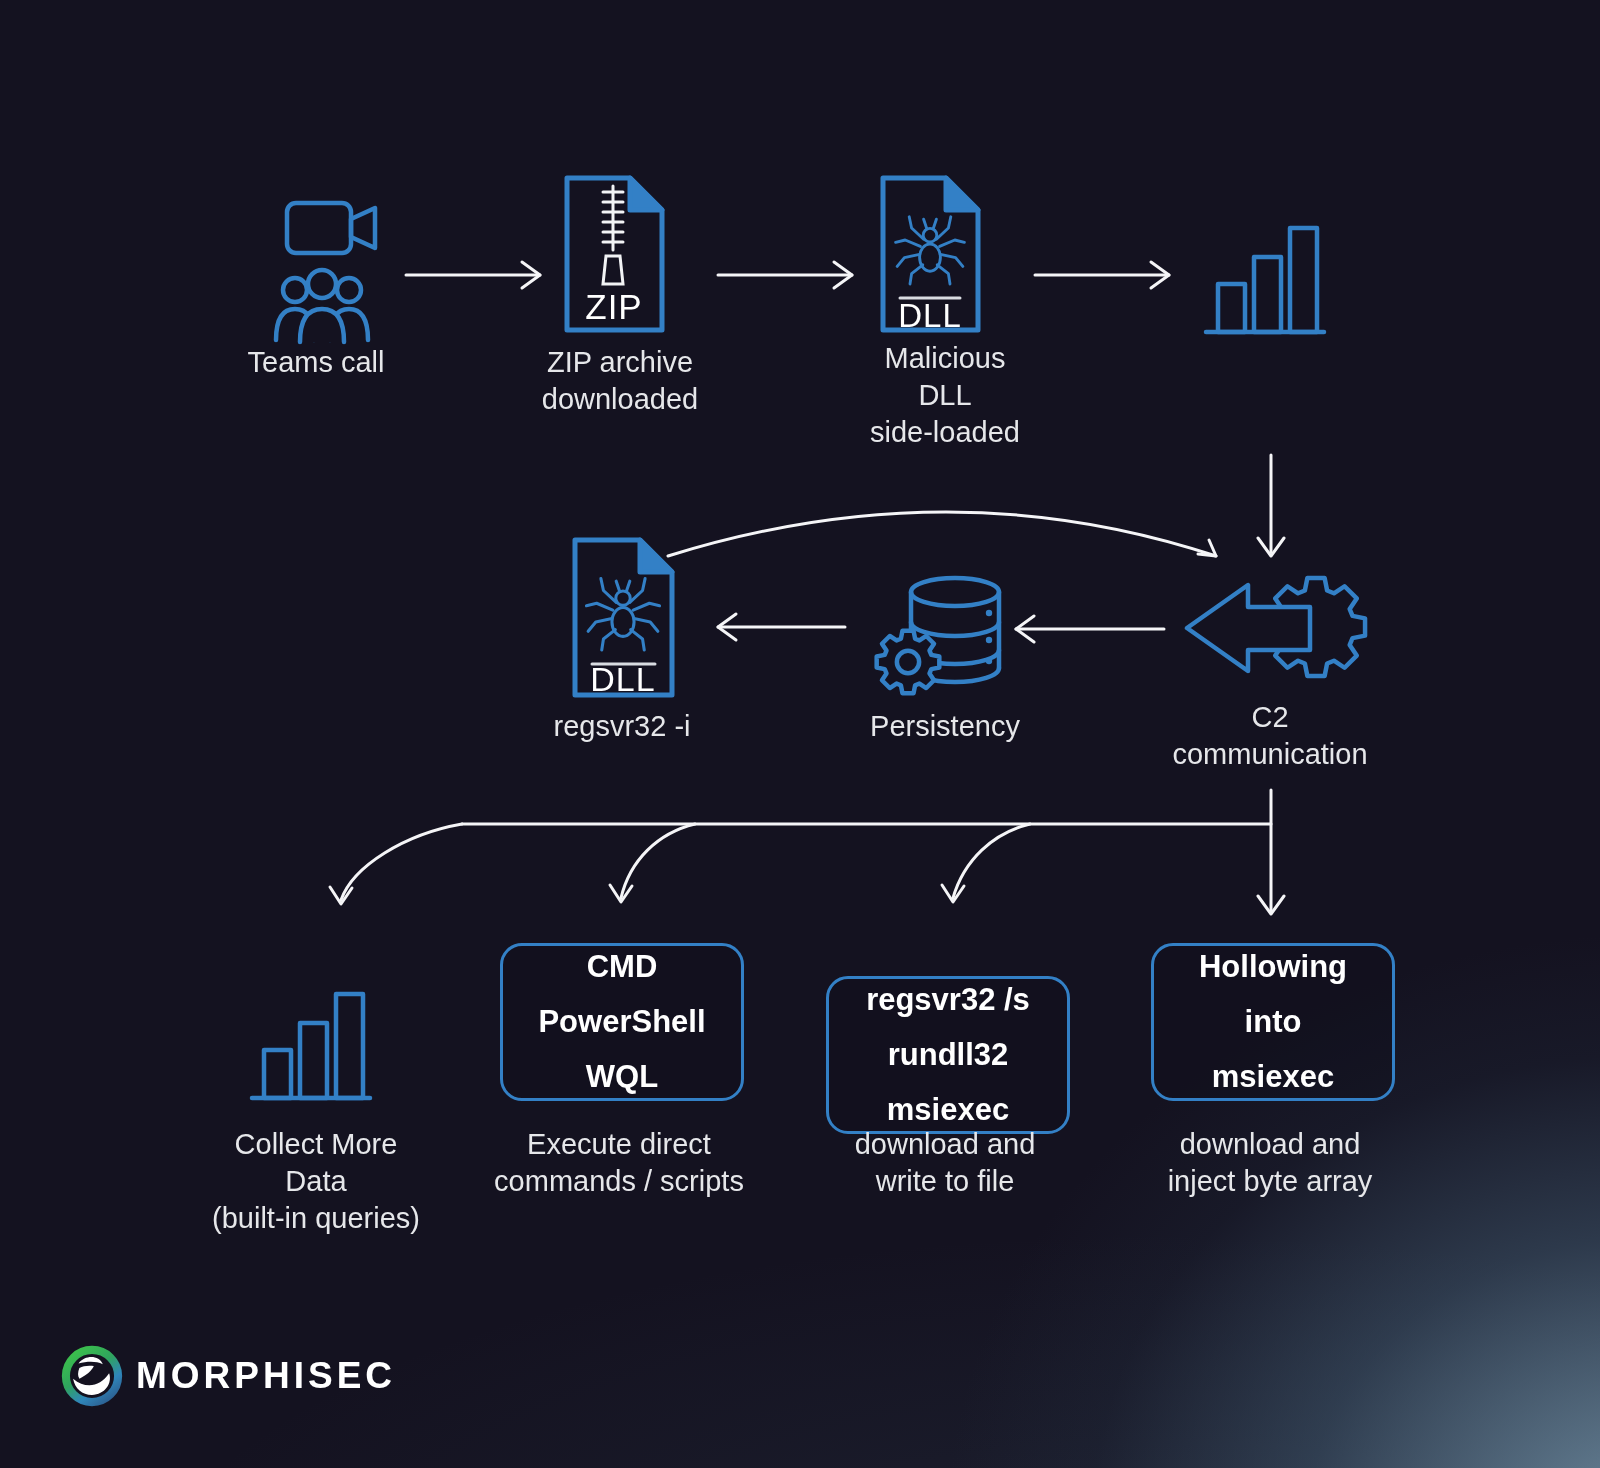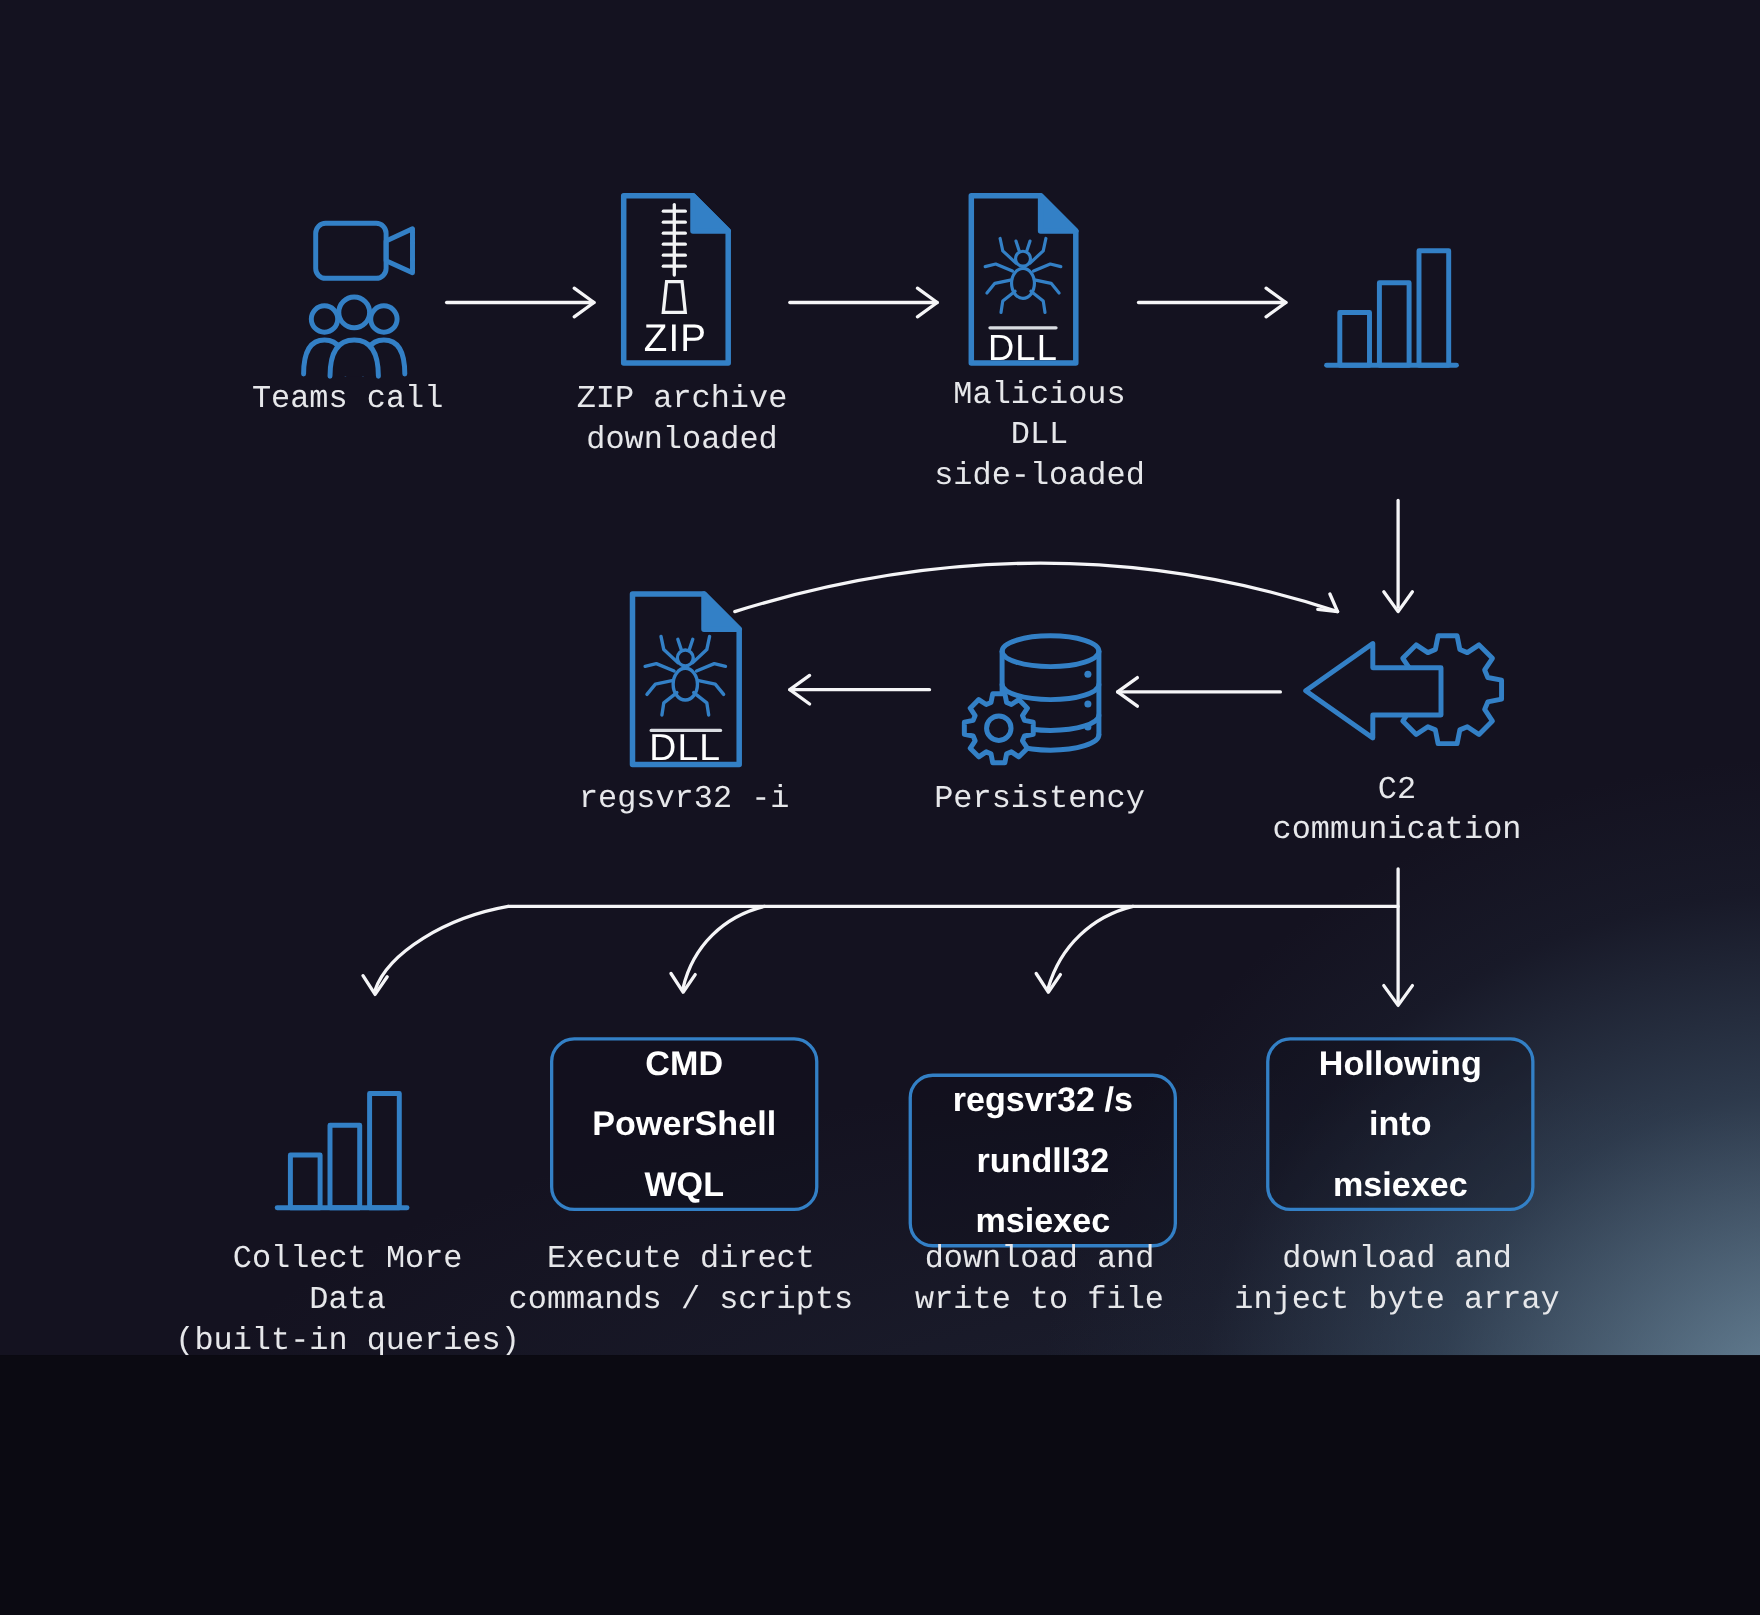--- a/index.html
+++ b/index.html
@@ -1,31 +1,31 @@
 <!DOCTYPE html>
 <html><head>
 <meta charset="utf-8">
 <style>
   html,body{margin:0;padding:0;background:#0b0a12;}
   .canvas{
-    position:relative;width:1600px;height:1232px;overflow:hidden;
+    position:relative;width:1600px;height:1468px;overflow:hidden;
     font-family:"Liberation Sans","DejaVu Sans",sans-serif;
     background:
       radial-gradient(900px 760px at 103% 104%, rgba(130,166,188,0.78) 0%, rgba(80,112,136,0.42) 38%, rgba(44,62,82,0.16) 62%, rgba(20,18,32,0) 78%),
       radial-gradient(1500px 560px at 72% 110%, rgba(66,92,114,0.20) 0%, rgba(20,18,32,0) 68%),
       #141220;
   }
   svg.layer{position:absolute;left:0;top:0;width:1600px;height:1468px;display:block;}
   .stroke-w{stroke:#f5f5f7;stroke-width:3;fill:none;stroke-linecap:round;stroke-linejoin:round;}
   .stroke-b{stroke:#3380c6;fill:none;stroke-linecap:round;stroke-linejoin:round;}
   .caption{
     position:absolute;width:340px;transform:translateX(-50%);
     text-align:center;color:#e6e7ea;font-size:29px;line-height:37px;font-weight:400;
   }
-  .caption span{display:block;font-family:Liberation Mono, monospace;}
+  .caption span{display:block;}
   .cmdbox{
     position:absolute;width:238px;height:152px;border:3px solid #3380c6;border-radius:22px;
     display:flex;flex-direction:column;align-items:center;justify-content:space-between;
     color:#ffffff;font-weight:bold;font-size:31px;line-height:42px;text-align:center;
     background:rgba(10,12,22,0.25);
   }
   .cmdbox span{display:block;}
   .logo{
     position:absolute;left:56px;top:1340px;display:flex;align-items:center;gap:8px;
   }

